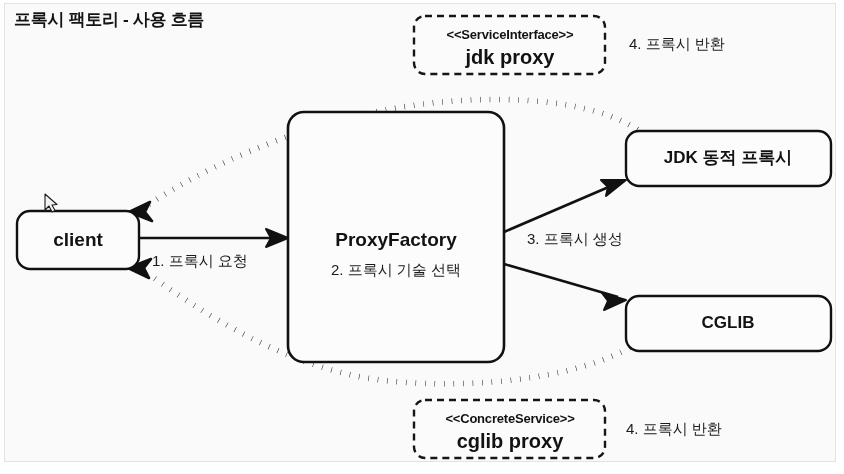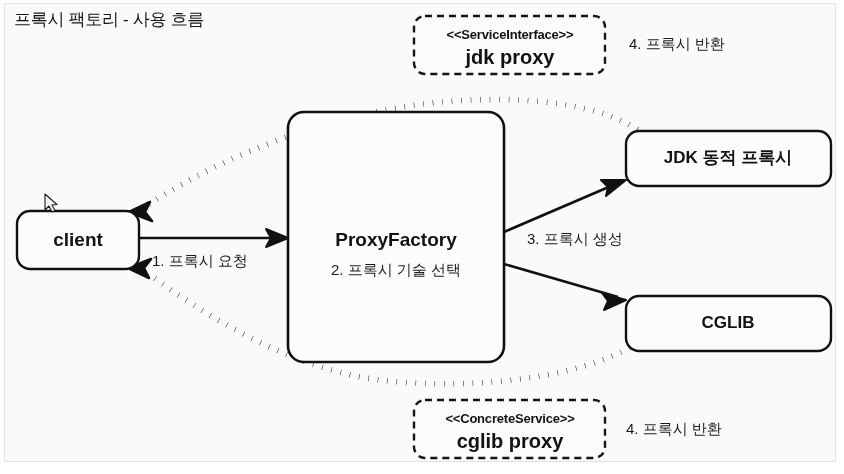--- a/index.html
+++ b/index.html
@@ -27,21 +27,21 @@
     height: 459px;
     background: #fafafa;
     border: 1px solid #e2e2e2;
     box-sizing: border-box;
   }
   .diagram-title {
     position: absolute;
     left: 14px;
     top: 8px;
     font-size: 17px;
-    font-weight: normal;
+    font-weight: bold;
     color: #141414;
     letter-spacing: -0.3px;
     white-space: nowrap;
   }
   svg.flow {
     position: absolute;
     left: 0;
     top: 0;
     width: 844px;
     height: 474px;

